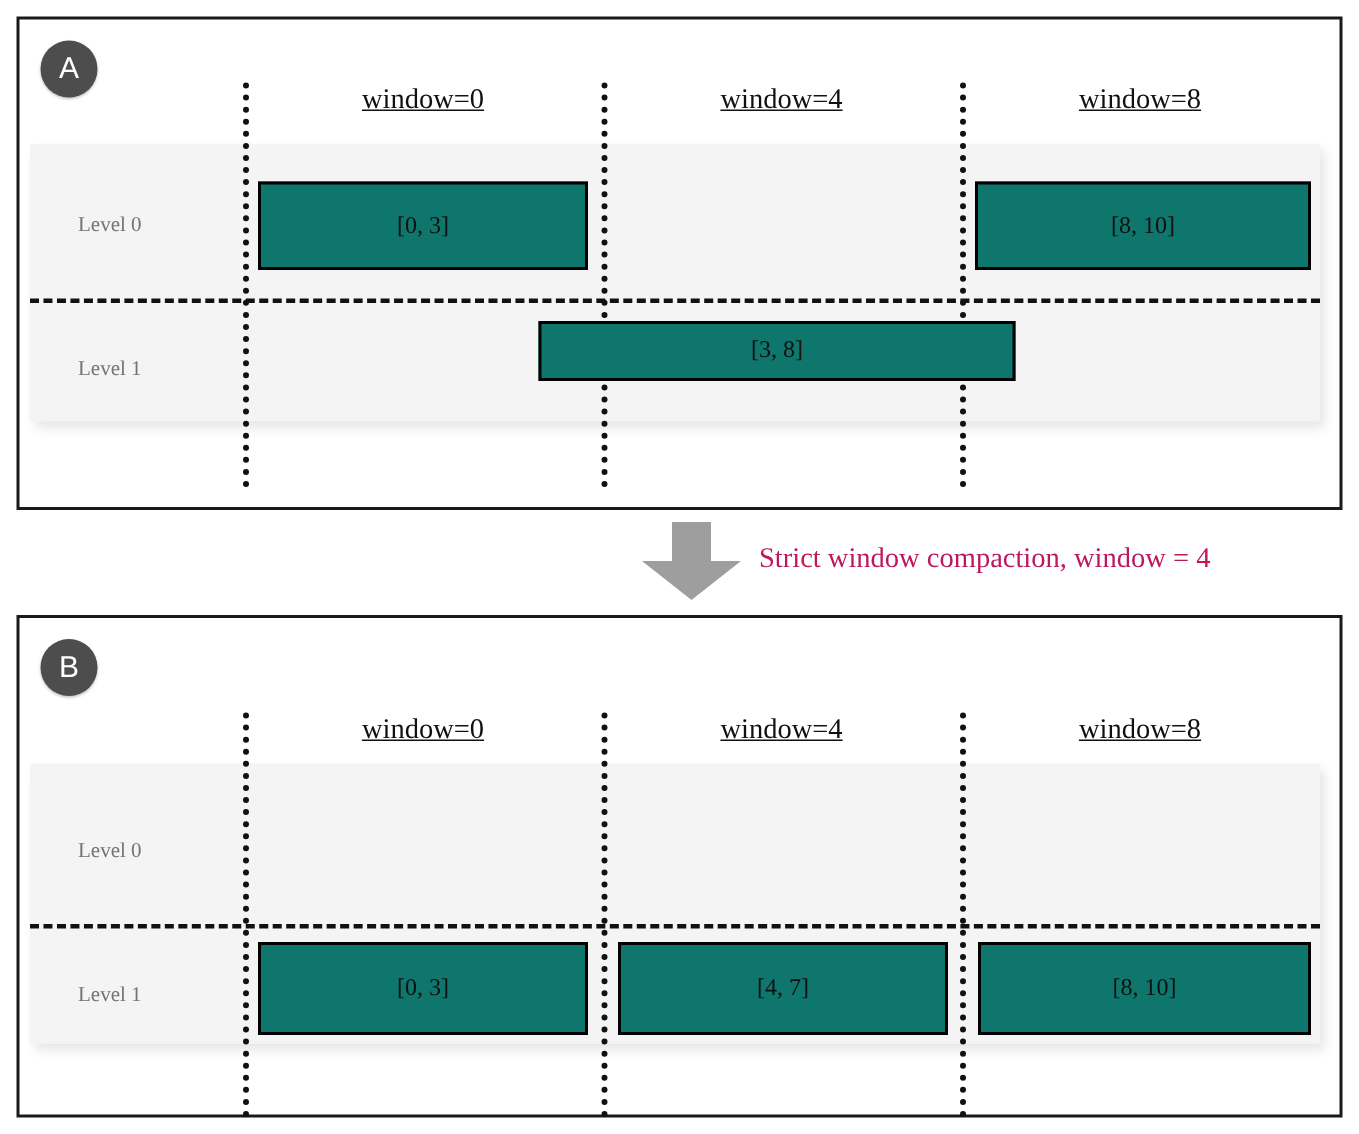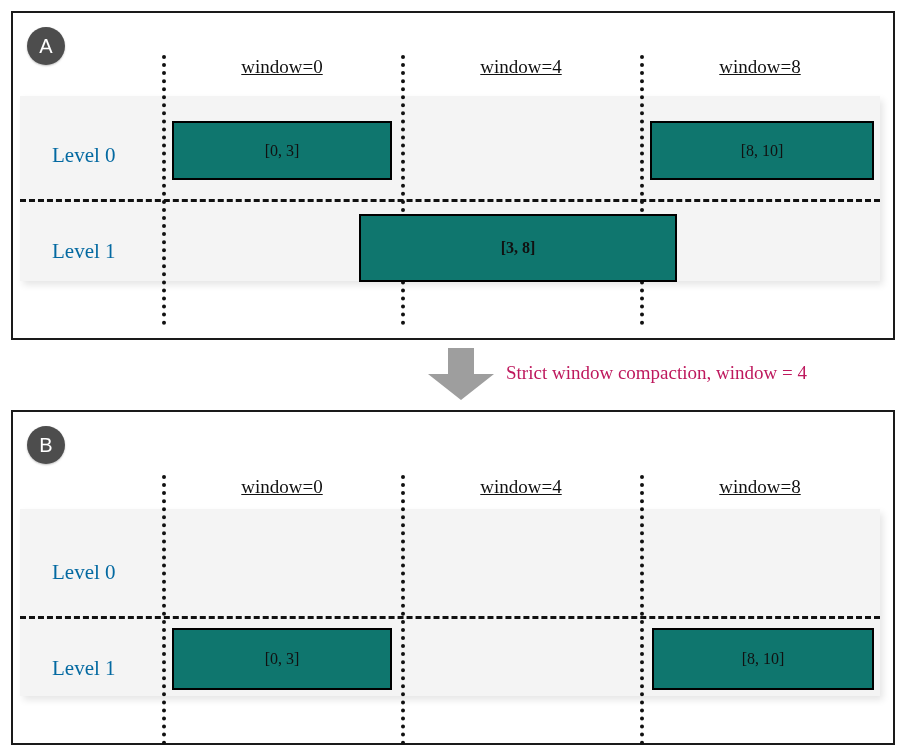--- a/index.html
+++ b/index.html
@@ -57,22 +57,22 @@
 
   
   .hline {
     position: absolute;
     height: 0;
     border-top: 3px dashed #111111;
   }
 
   .row-label {
     position: absolute;
-    font-size: 21px;
-    color: #0369a1;
+    font-size: 14px;
+    color: #737373;
     white-space: nowrap;
   }
 
   .col-header {
     position: absolute;
     font-size: 19px;
     color: #111111;
     text-align: center;
     white-space: nowrap;
     text-decoration: underline;
@@ -125,21 +125,21 @@
   <div class="vline" style="left:627px; top:42px; height:270px;"></div>
 
   <div class="hline" style="left:7px; top:186px; width:860px;"></div>
 
   <div class="row-label" style="left:39px; top:130px;">Level 0</div>
   <div class="row-label" style="left:39px; top:226px;">Level 1</div>
 
   <div class="interval-box" style="left:159px; top:108px; width:220px; height:59px;">[0, 3]</div>
   <div class="interval-box" style="left:637px; top:108px; width:224px; height:59px;">[8, 10]</div>
 
-  <div class="interval-box" style="left:346px; top:201px; width:318px; height:68px;font-weight:bold;">[3, 8]</div>
+  <div class="interval-box" style="left:346px; top:201px; width:318px; height:40px;">[3, 8]</div>
 
 </div>
 
 <svg id="transition-arrow" viewBox="0 0 66 52">
   <polygon points="20,0 46,0 46,26 66,26 33,52 0,26 20,26" fill="#9e9e9e"></polygon>
 </svg>
 <div id="transition-caption">Strict window compaction, window = 4</div>
 
 <div class="panel" id="panel-b">
 
@@ -154,15 +154,16 @@
   <div class="vline" style="left:149px; top:63px; height:270px;"></div>
   <div class="vline" style="left:388px; top:63px; height:270px;"></div>
   <div class="vline" style="left:627px; top:63px; height:270px;"></div>
 
   <div class="hline" style="left:7px; top:204px; width:860px;"></div>
 
   <div class="row-label" style="left:39px; top:148px;">Level 0</div>
   <div class="row-label" style="left:39px; top:244px;">Level 1</div>
 
   <div class="interval-box" style="left:159px; top:216px; width:220px; height:62px;">[0, 3]</div>
+  <div class="interval-box" style="left:399px; top:216px; width:220px; height:62px;">[4, 7]</div>
   <div class="interval-box" style="left:639px; top:216px; width:222px; height:62px;">[8, 10]</div>
 
 </div>
 
 </body></html>

